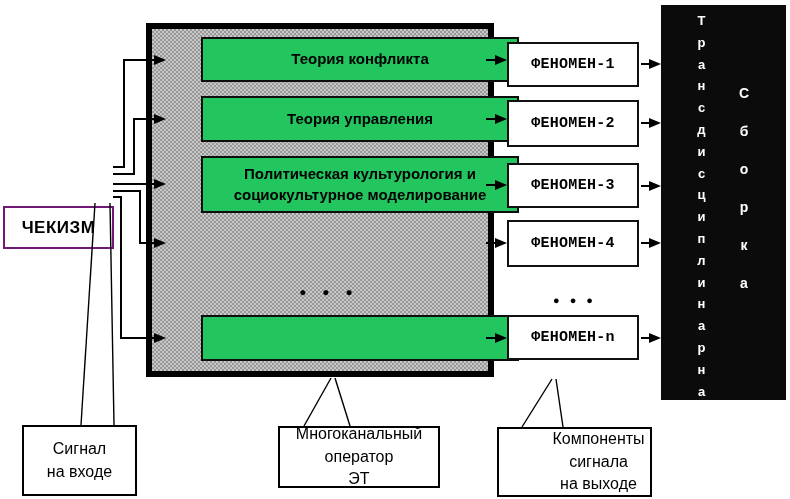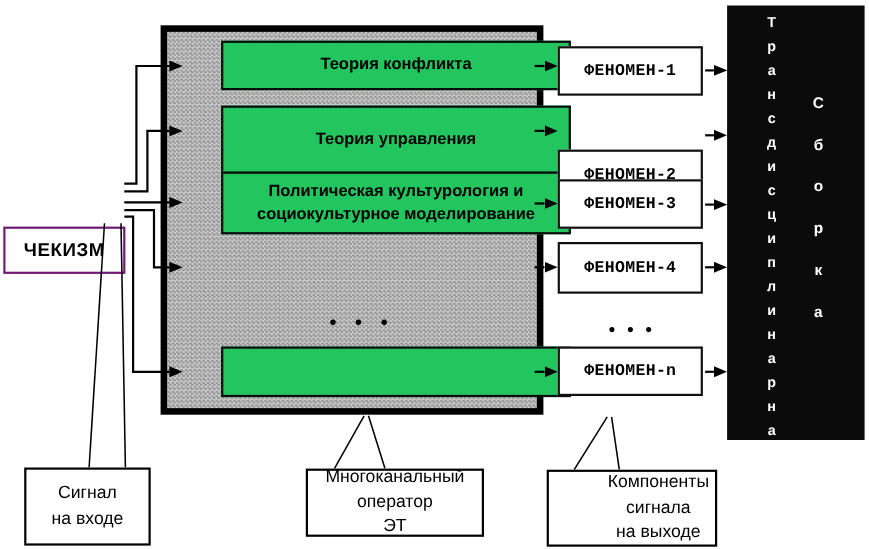--- a/index.html
+++ b/index.html
@@ -56,28 +56,28 @@
 </head>
 <body>
 
 <div id="stage">
 
   <div id="chekizm-box" class="abs box bold">ЧЕКИЗМ</div>
 
   <div id="operator-panel" class="abs"></div>
 
   <div class="abs module" style="top:37px;height:45px;">Теория конфликта</div>
-  <div class="abs module" style="top:96px;height:62px;">Теория управления</div>
+  <div class="abs module" style="top:96px;height:46px;">Теория управления</div>
   <div class="abs module prelines" style="top:156px;height:57px;">Политическая культурология и
 социокультурное моделирование</div>
   <div class="abs dots" style="left:167px;top:283px;width:318px;height:18px;">●●●</div>
   <div class="abs module" style="top:315px;height:46px;"></div>
 
   <div class="abs phen" style="top:42px;height:45px;">ФЕНОМЕН-1</div>
-  <div class="abs phen" style="top:100px;height:47px;margin-top:36px;">ФЕНОМЕН-2</div>
+  <div class="abs phen" style="top:100px;height:47px;">ФЕНОМЕН-2</div>
   <div class="abs phen" style="top:163px;height:45px;">ФЕНОМЕН-3</div>
   <div class="abs phen" style="top:220px;height:47px;">ФЕНОМЕН-4</div>
   <div class="abs dots" style="left:507px;top:291px;width:132px;height:18px;letter-spacing:10px;padding-left:10px;font-size:11px;">●●●</div>
   <div class="abs phen" style="top:315px;height:45px;">ФЕНОМЕН-n</div>
 
   <div id="assembly-panel" class="abs"></div>
   <div id="assembly-word-1" class="vtext">Трансдисциплинарная</div>
   <div id="assembly-word-2" class="vtext">Сборка</div>
 
   <svg class="overlay" width="790" height="499" viewBox="0 0 790 499">

